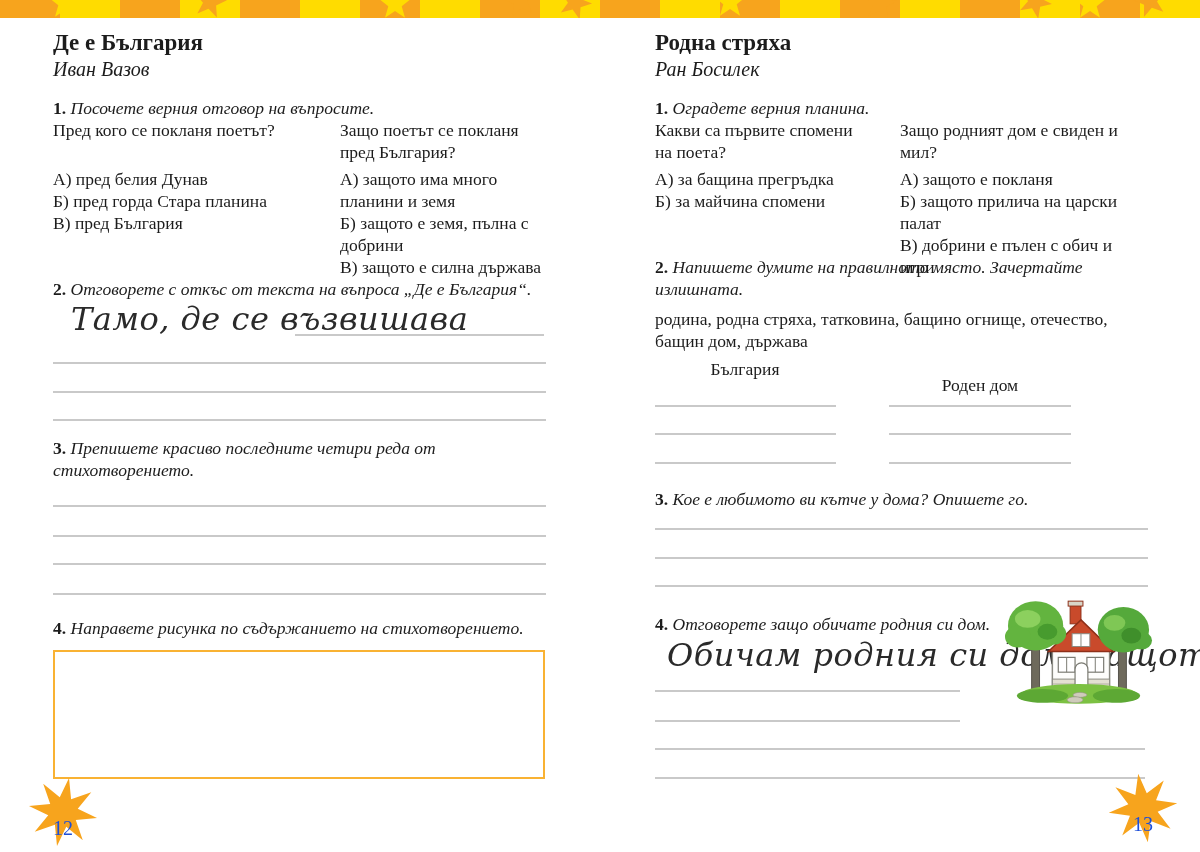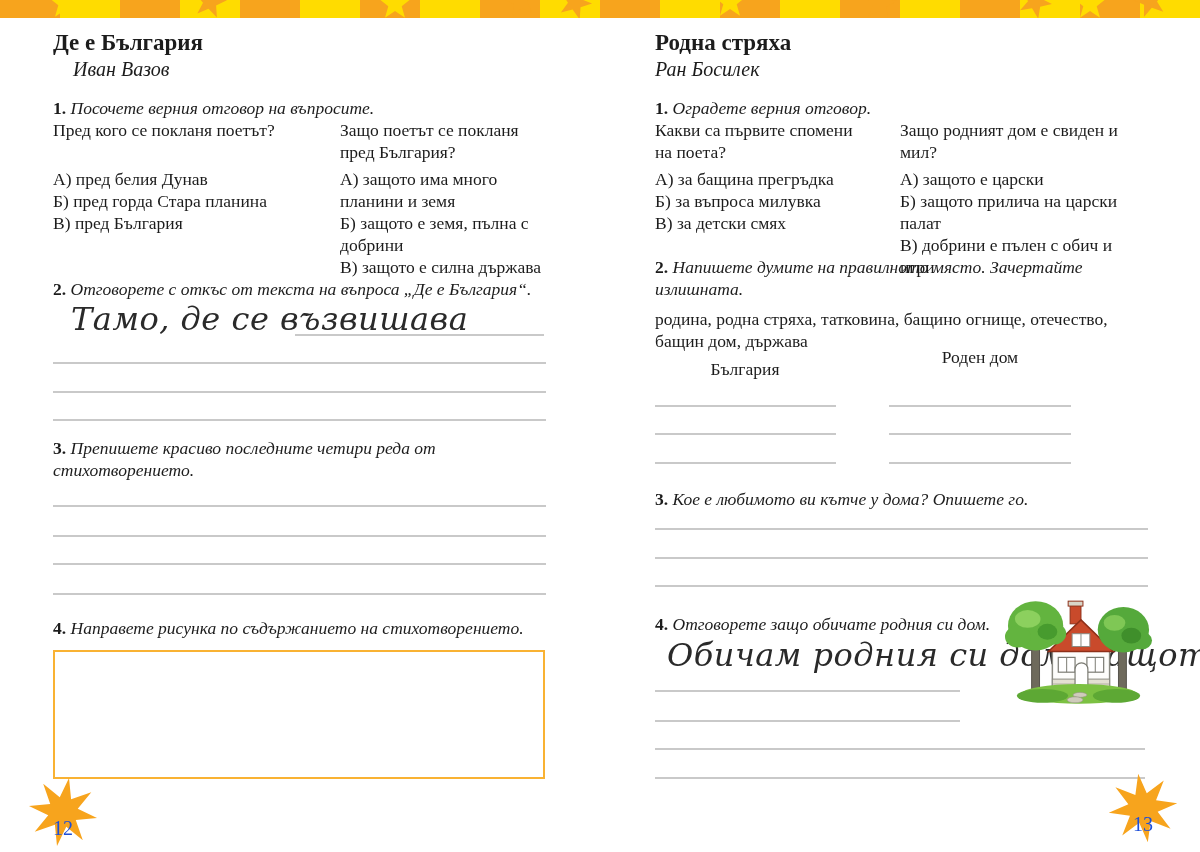--- a/index.html
+++ b/index.html
@@ -65,21 +65,21 @@
     <use href="#hstar" transform="translate(730,2)" fill="#FFDC00"></use>
     <use href="#hstar" transform="translate(880,4) rotate(8)" fill="#F7A41D"></use>
     <use href="#hstar" transform="translate(1035,2) rotate(25)" fill="#F7A41D"></use>
     <use href="#hstar" transform="translate(1090,4)" fill="#FFDC00"></use>
     <use href="#hstar" transform="translate(1150,1) rotate(-15)" fill="#F7A41D"></use>
   </g>
 </svg>
 
 <section class="page page-left">
   <h1 class="blk title" style="top:30px;">Де е България</h1>
-  <div class="blk author" style="top:57px;margin-left:20px;">Иван Вазов</div>
+  <div class="blk author" style="top:57px;">Иван Вазов</div>
 
   <p class="blk instr" style="top:97px;width:493px;">
     <span class="num">1.</span>
     <span class="it">Посочете верния отговор на въпросите.</span>
   </p>
 
   <div class="blk t" style="top:119px;left:0;width:280px;">Пред кого се покланя поетът?</div>
   <div class="blk t" style="top:119px;left:287px;width:200px;">Защо поетът се покланя пред България?</div>
 
   <div class="blk opts" style="top:168px;left:0;width:287px;">
@@ -125,45 +125,44 @@
     <span class="pagenum">12</span>
   </div>
 </section>
 
 <section class="page page-right">
   <h1 class="blk title" style="top:30px;">Родна стряха</h1>
   <div class="blk author" style="top:57px;">Ран Босилек</div>
 
   <p class="blk instr" style="top:97px;width:493px;">
     <span class="num">1.</span>
-    <span class="it">Оградете верния отговор.</span>
+    <span class="it">Оградете верния планина.</span>
   </p>
 
   <div class="blk t" style="top:119px;left:0;width:210px;">Какви са първите спомени на поета?</div>
   <div class="blk t" style="top:119px;left:245px;width:240px;">Защо родният дом е свиден и мил?</div>
 
   <div class="blk opts" style="top:168px;left:0;width:240px;">
     <div>А) за бащина прегръдка</div>
-    <div>Б) за въпроса милувка</div>
-    <div>В) за детски смях</div>
+    <div>Б) за майчина спомени</div>
   </div>
   <div class="blk opts" style="top:168px;left:245px;width:240px;">
-    <div>А) защото е царски</div>
+    <div>А) защото е покланя</div>
     <div>Б) защото прилича на царски палат</div>
     <div>В) добрини е пълен с обич и игри</div>
   </div>
 
   <p class="blk instr" style="top:256px;width:460px;">
     <span class="num">2.</span>
     <span class="it">Напишете думите на правилното място. Зачертайте излишната.</span>
   </p>
   <div class="blk t" style="top:308px;width:480px;">родина, родна стряха, татковина, бащино огнище, отечество, бащин дом, държава</div>
 
   <div class="colhead" style="top:358px;left:0;width:180px;">България</div>
-  <div class="colhead" style="top:346px;left:234px;width:182px;">Роден дом</div>
+  <div class="colhead" style="top:374px;left:234px;width:182px;">Роден дом</div>
 
   <div class="line" style="top:405px;left:0;width:181px;"></div>
   <div class="line" style="top:433px;left:0;width:181px;"></div>
   <div class="line" style="top:462px;left:0;width:181px;"></div>
   <div class="line" style="top:405px;left:234px;width:182px;"></div>
   <div class="line" style="top:433px;left:234px;width:182px;"></div>
   <div class="line" style="top:462px;left:234px;width:182px;"></div>
 
   <p class="blk instr" style="top:488px;width:493px;">
     <span class="num">3.</span>

